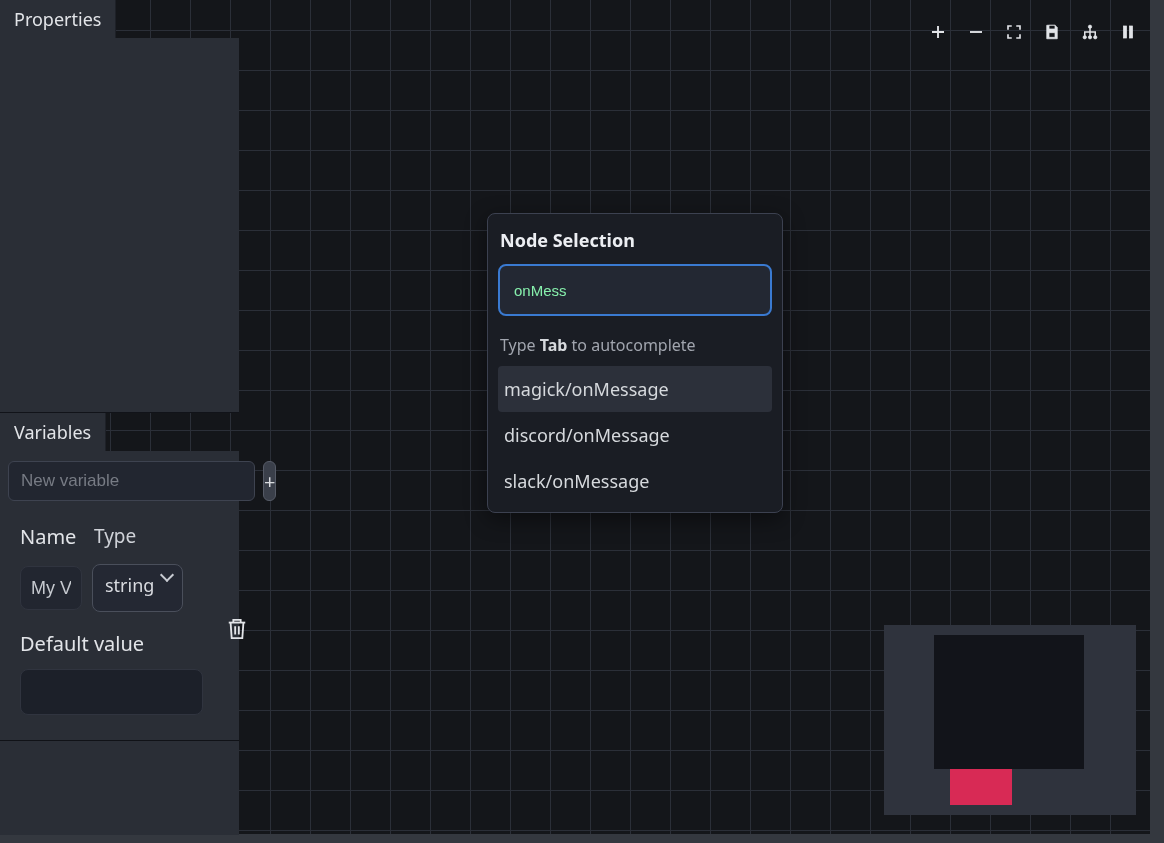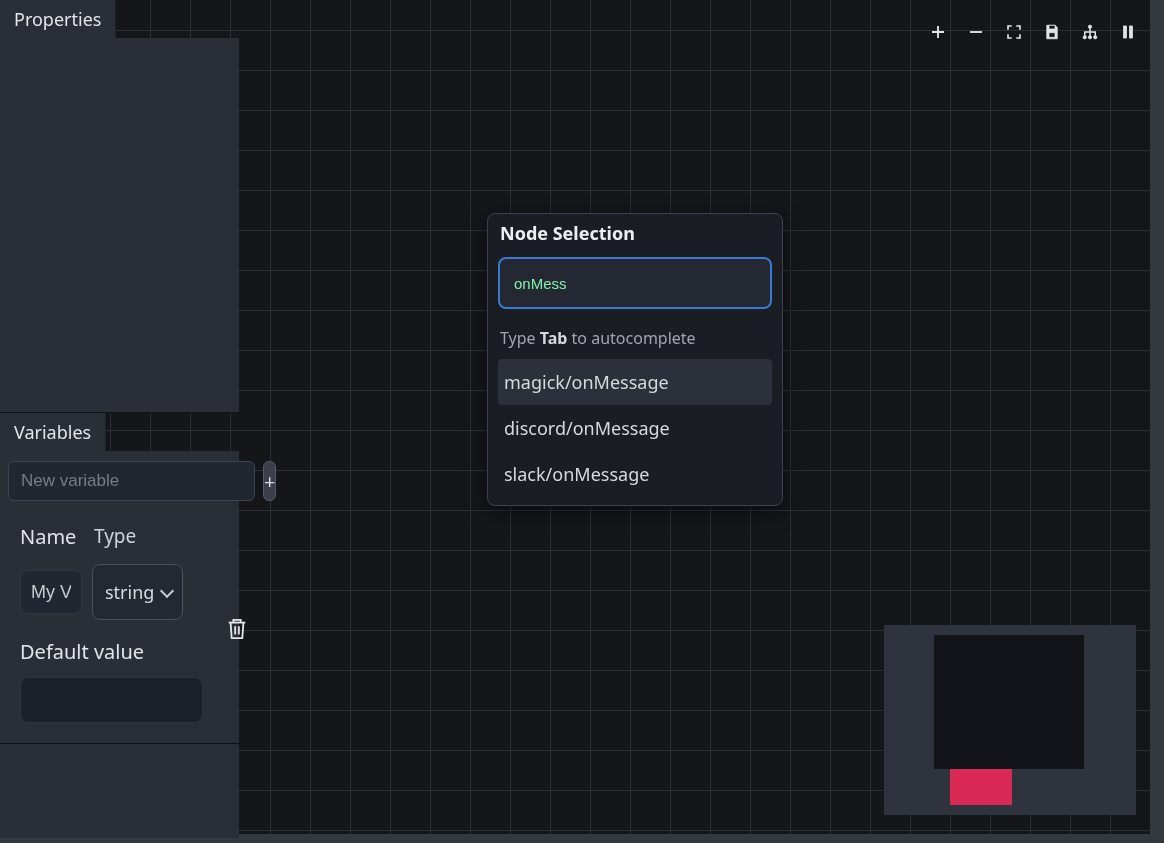--- a/index.html
+++ b/index.html
@@ -128,31 +128,30 @@
       height: 44px;
       background: #222630;
       border: 1px solid #30343f;
       border-radius: 8px;
       color: #c6c9cf;
       padding: 8px 10px;
       font-size: 18px;
       outline: none;
     }
     .type-select {
-      height: 56px;
+      height: 48px;
       background: #242833;
       border: 1px solid #4a4f5b;
       border-radius: 8px;
       color: #d9dbe0;
       padding: 8px 28px 8px 12px;
       font-size: 18px;
       outline: none;
       position: relative;
       display: inline-flex;
-      align-items: center;
       cursor: pointer;
     }
     .chev {
       position: absolute;
       right: 10px;
       width: 10px; height: 10px;
       border-right: 2px solid #c8cbd2;
       border-bottom: 2px solid #c8cbd2;
       transform: rotate(45deg);
       margin-top: -3px;
@@ -215,21 +214,21 @@
     .tool-btn svg { width: 18px; height: 18px; stroke: currentColor; }
     
     .node-popup {
       position: absolute;
       left: 487px;
       top: 213px;
       width: 296px;
       background: #1a1d24;
       border: 1px solid #3c4150;
       border-radius: 8px;
-      padding: 5px 10px 8px 10px;
+      padding: 12px 10px 8px 10px;
       z-index: 20;
       box-shadow: 0 6px 22px rgba(0,0,0,0.45);
     }
     .node-popup-title {
       color: #eceef2;
       font-size: 18px;
       font-weight: 700;
       padding: 2px 2px 12px 2px;
     }
     .node-search {

